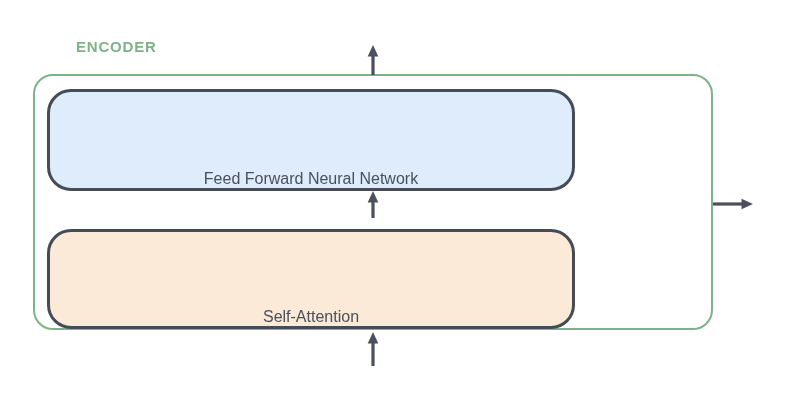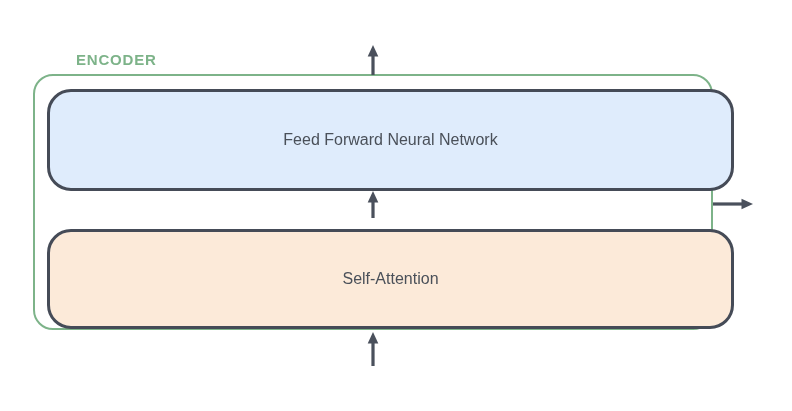--- a/index.html
+++ b/index.html
@@ -10,43 +10,43 @@
   .canvas {
     position: relative;
     width: 792px;
     height: 411px;
     background: #FFFFFF;
     overflow: hidden;
   }
   .encoder-label {
     position: absolute;
     left: 76px;
-    top: 51px;
+    top: 38px;
     font-size: 15px;
     font-weight: bold;
     letter-spacing: 0.8px;
     color: #7DB389;
   }
   .encoder-box {
     position: absolute;
     left: 33px;
     top: 74px;
     width: 680px;
     height: 256px;
     border: 2.5px solid #7DB389;
     border-radius: 20px;
     box-sizing: border-box;
     background: #FFFFFF;
   }
   .block {
     position: absolute;
     left: 47px;
-    width: 687px;
+    width: 528px;
     display: flex;
-    align-items: center;
+    align-items: flex-end;
     justify-content: center;
     border: 3px solid #454B57;
     border-radius: 24px;
     box-sizing: border-box;
     font-size: 16px;
     color: #4A5059;
   }
   .block-ffnn {
     top: 89px;
     height: 102px;

